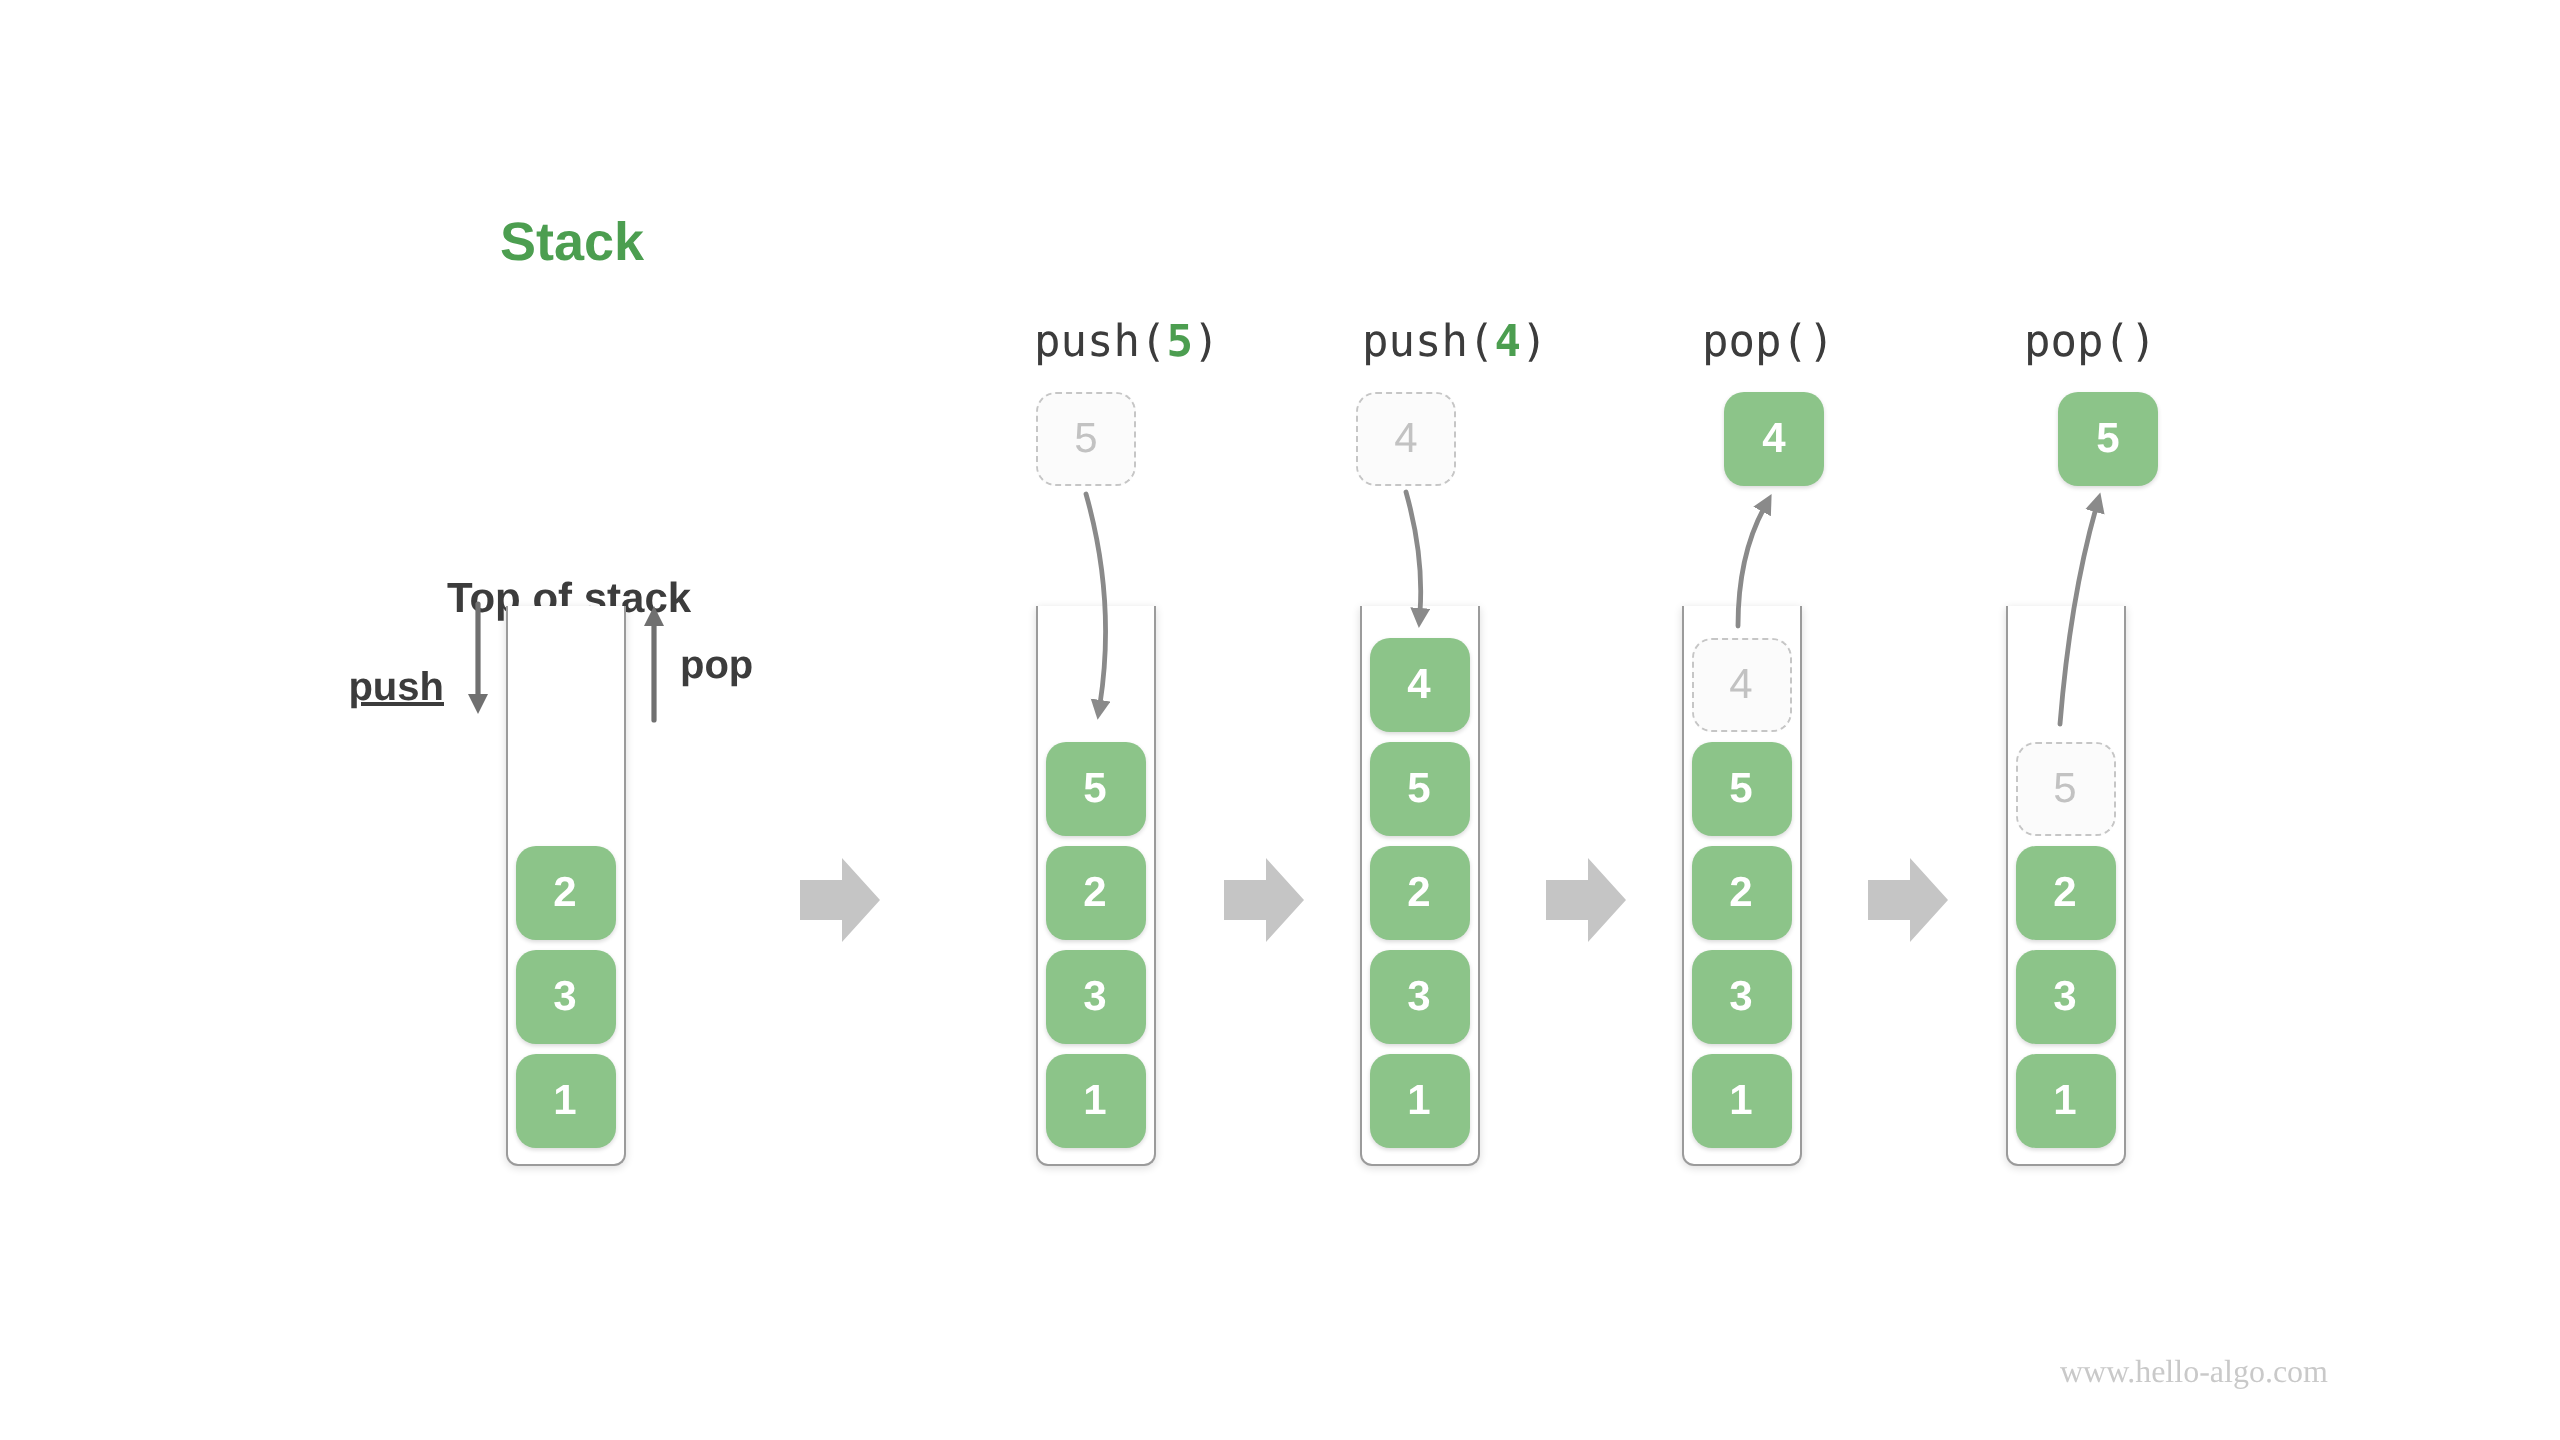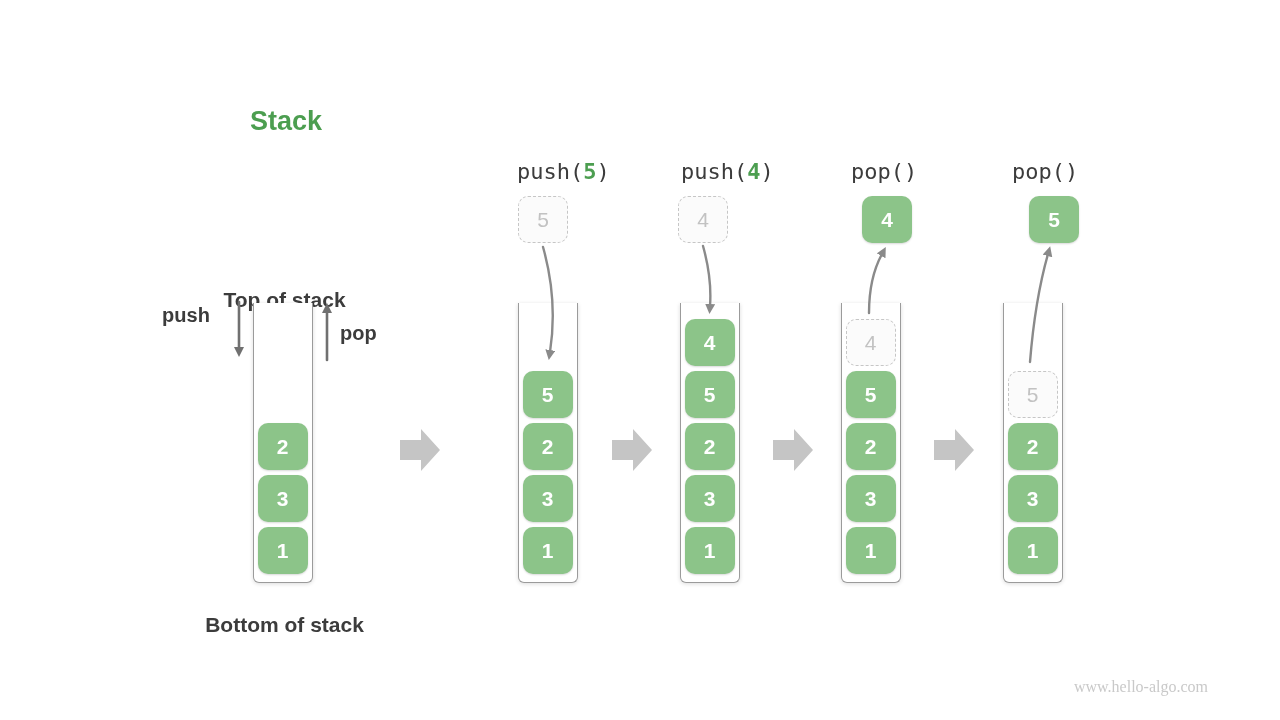--- a/index.html
+++ b/index.html
@@ -3,40 +3,39 @@
 <meta charset="utf-8">
 <style>
   html, body { margin: 0; padding: 0; background: #ffffff; }
   .canvas {
     position: relative;
     width: 1204px;
     height: 720px;
     background: #ffffff;
     overflow: hidden;
     font-family: "Liberation Sans", sans-serif;
-    padding-left: 44px;
   }
   .abs { position: absolute; }
 
   .diagram-title {
     left: 250px; top: 106px;
     font-size: 27px; font-weight: bold;
     color: var(--accent-green, #4C9E50);
   }
   .big-label {
     font-size: 21px; font-weight: bold;
     color: var(--text-dark, #3C3C3C);
   }
   .top-label    { left: 192px; top: 244px; width: 185px; text-align: center; margin-top: 44px; }
   .bottom-label { left: 192px; top: 613px; width: 185px; text-align: center; }
   .side-label {
     font-size: 20px; font-weight: bold;
     color: var(--text-dark, #3C3C3C);
   }
-  .push-label { left: 150px; top: 304px; width: 72px; text-align: center; }
+  .push-label { left: 150px; top: 333px; width: 72px; text-align: right; text-decoration: underline; }
   .pop-label  { left: 340px; top: 322px; }
 
   .op-header {
     top: 159px;
     font-family: "DejaVu Sans Mono", monospace;
     font-size: 22px;
     color: var(--text-dark, #3C3C3C);
     white-space: nowrap;
   }
   .op-arg { color: var(--accent-green, #4C9E50); font-weight: bold; }
@@ -89,21 +88,20 @@
   .mh-straight{ fill: var(--straight-arrow-gray, #707070); }
   .block { fill: var(--block-arrow-gray, #C5C5C5); }
 </style>
 </head>
 <body>
 
 <div class="canvas">
 
   <div class="abs diagram-title">Stack</div>
   <div class="abs big-label top-label">Top of stack</div>
-  <div class="abs big-label bottom-label">Bottom of stack</div>
   <div class="abs side-label push-label">push</div>
   <div class="abs side-label pop-label">pop</div>
 
   <div class="abs op-header" style="left:517px">
     <span>push(</span><span class="op-arg">5</span><span>)</span>
   </div>
   <div class="abs op-header" style="left:681px">
     <span>push(</span><span class="op-arg">4</span><span>)</span>
   </div>
   <div class="abs op-header" style="left:851px">

